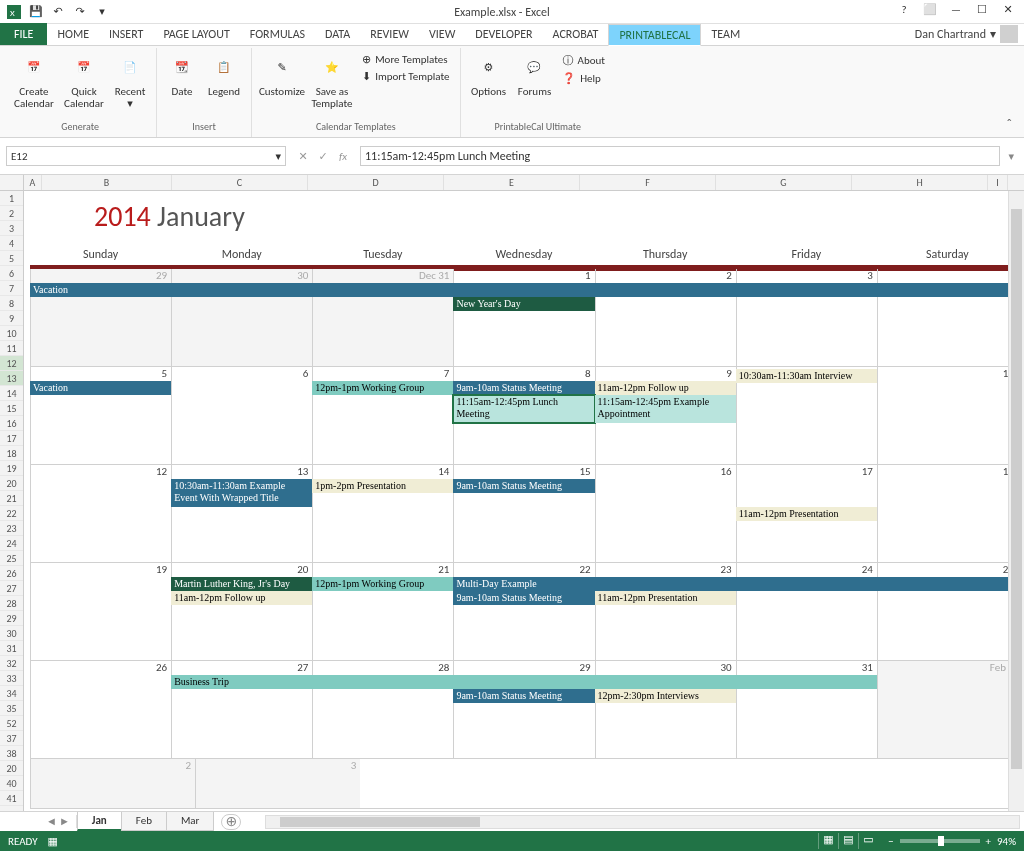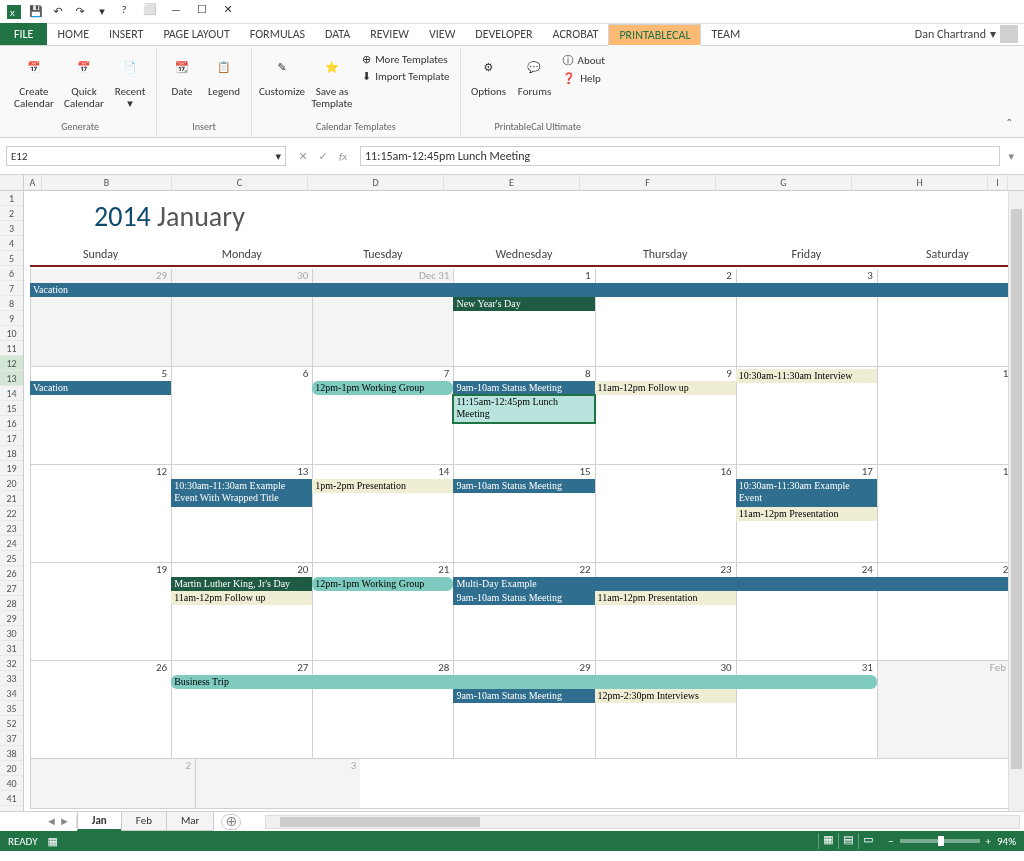--- a/index.html
+++ b/index.html
@@ -10,21 +10,21 @@
 .titlebar .qat { display: flex; gap: 2px; align-items: center; }
 .titlebar .qat .btn { width: 20px; height: 20px; display: flex; align-items: center; justify-content: center; }
 .titlebar .title { flex: 1; text-align: center; font-size: 12px; color: #444; }
 .titlebar .wincontrols { display: flex; gap: 2px; }
 .titlebar .wincontrols .btn { width: 24px; height: 18px; text-align: center; }
 
 
 .ribbon-tabs { height: 22px; display: flex; align-items: flex-end; padding-left: 0; background: #fff; border-bottom: 1px solid #d4d4d4; }
 .file-tab { background: #217346; color: #fff; padding: 4px 14px; font-size: 12px; height: 22px; display: flex; align-items: center; }
 .tab { padding: 4px 10px; font-size: 12px; color: #444; height: 22px; display: flex; align-items: center; }
-.tab.active { border: 1px solid #d4d4d4; border-bottom: 1px solid #fff; color: #217346; background: #fdba74; margin-bottom: -1px; }
+.tab.active { border: 1px solid #d4d4d4; border-bottom: 1px solid #fff; color: #217346; background: #7dd3fc; margin-bottom: -1px; }
 .ribbon-tabs .spacer { flex: 1; }
 .user { padding: 2px 6px; font-size: 12px; color: #444; display: flex; align-items: center; gap: 4px; }
 .user .avatar { width: 18px; height: 18px; background: #d0d0d0; }
 
 
 .ribbon { height: 92px; background: #f9f9f9; border-bottom: 1px solid #d4d4d4; display: flex; padding: 2px 4px 0; }
 .group { border-right: 1px solid #e0e0e0; padding: 2px 6px; display: flex; flex-direction: column; }
 .group .buttons { display: flex; gap: 2px; flex: 1; }
 .group .label { text-align: center; font-size: 10px; color: #666; padding: 2px 0; }
 .bigbtn { width: 48px; display: flex; flex-direction: column; align-items: center; justify-content: flex-start; padding-top: 2px; text-align: center; font-size: 11px; line-height: 12px; }
@@ -46,40 +46,40 @@
 .ch { border-right: 1px solid #e0e0e0; text-align: center; line-height: 16px; }
 
 
 .gridarea { display: flex; height: 620px; position: relative; }
 .rowheads { width: 24px; background: #f3f3f3; border-right: 1px solid #ccc; font-size: 10px; color: #555; }
 .rowheads div { height: 15px; border-bottom: 1px solid #e8e8e8; text-align: center; line-height: 15px; }
 .rowheads div.sel { background: #d3e5d3; }
 .sheet { flex: 1; position: relative; background: #fff; }
 
 .cal-title { position: absolute; top: 8px; left: 70px; font-size: 28px; font-weight: 300; color: #555; }
-.cal-title .year { color: #0c4a6e; }
+.cal-title .year { color: #b91c1c; }
 
 .daynames { position: absolute; top: 52px; left: 6px; right: 6px; display: flex; }
-.dayname { flex: 1; text-align: center; font-size: 12px; color: #444; padding: 4px 0; border-bottom: 2px solid #7f1d1d; }
+.dayname { flex: 1; text-align: center; font-size: 12px; color: #444; padding: 4px 0; border-bottom: 6px solid #7f1d1d; }
 
 .weeks { position: absolute; top: 78px; left: 6px; right: 6px; }
 .week { display: flex; height: 98px; border-bottom: 1px solid #d0d0d0; position: relative; }
 .daycell { flex: 1; border-left: 1px solid #d0d0d0; position: relative; overflow: visible; }
 .daycell:first-child { border-left: 1px solid #d0d0d0; }
 .week .daycell:last-child { border-right: 1px solid #d0d0d0; }
 .daynum { position: absolute; top: 0; right: 4px; font-size: 11px; color: #444; }
 .daynum.gray { color: #aaa; }
 .notmonth { background: #f4f4f4; }
 
 .ev { position: absolute; left: 0; right: 0; height: 14px; font-size: 10px; padding: 1px 3px; overflow: hidden; white-space: nowrap; text-overflow: ellipsis; }
 .ev.sp { right: auto; font-family: Liberation Serif, serif; }
 .ev.h2 { height: 28px; white-space: normal; line-height: 12px; }
 .c-dblue { background: #2f6e8e; color: #fff; }
 .c-green { background: #1e5b42; color: #fff; }
-.c-teal  { background: #7fcbc0; color: #000; border-radius: 6px; }
+.c-teal  { background: #7fcbc0; color: #000; }
 .c-ltteal{ background: #b9e4dd; color: #000; }
 .c-cream { background: #f0edd5; color: #000; }
 .selcell { outline: 2px solid #217346; outline-offset: -1px; }
 
 .notesrow { display: flex; height: 50px; border-bottom: 1px solid #d0d0d0; }
 .notesrow .daycell { border-left: 1px solid #d0d0d0; }
 .noteslabel { position: absolute; top: 2px; left: 4px; font-size: 11px; color: #666; }
 
 .vscroll { position: absolute; right: 0; top: 0; bottom: 0; width: 16px; background: #f0f0f0; border-left: 1px solid #ddd; }
 .vscroll .thumb { position: absolute; left: 2px; right: 2px; top: 18px; height: 560px; background: #cdcdcd; }
@@ -113,20 +113,21 @@
         <svg width="14" height="14">
           <rect width="14" height="14" fill="#217346"></rect>
           <text x="3" y="11" fill="#fff" font-size="9">X</text>
         </svg>
       </div>
     <div class="btn">💾</div>
     <div class="btn">↶</div>
     <div class="btn">↷</div>
     <div class="btn">▾</div>
   </div>
+  <div class="title">Example.xlsx - Excel</div>
   <div class="wincontrols">
     <div class="btn">?</div>
     <div class="btn">⬜</div>
     <div class="btn">—</div>
     <div class="btn">☐</div>
     <div class="btn">✕</div>
   </div>
 </div>
 
 <div class="ribbon-tabs">
@@ -360,20 +361,21 @@
           </div>
           <div class="daycell">
             <div class="daynum">11</div>
           </div>
           <div class="ev sp c-dblue" style="left: 0%; width: 14.2857%; top: 14px;">Vacation</div>
           <div class="ev sp c-teal" style="left: 28.5714%; width: 14.2857%; top: 14px;">12pm-1pm Working Group</div>
           <div class="ev sp c-dblue" style="left: 42.8571%; width: 14.2857%; top: 14px;">9am-10am Status Meeting</div>
           <div class="ev sp c-cream" style="left: 57.1429%; width: 14.2857%; top: 14px;">11am-12pm Follow up</div>
           <div class="ev sp c-cream" style="left: 71.4286%; width: 14.2857%; top: 2px;">10:30am-11:30am Interview</div>
           <div class="ev sp c-ltteal h2 selcell" style="left: 42.8571%; width: 14.2857%; top: 28px;">11:15am-12:45pm Lunch Meeting</div>
+          <div class="ev sp c-ltteal h2" style="left: 57.1429%; width: 14.2857%; top: 28px;">11:15am-12:45pm Example Appointment</div>
         </div>
         <div class="week">
           <div class="daycell">
             <div class="daynum">12</div>
           </div>
           <div class="daycell">
             <div class="daynum">13</div>
           </div>
           <div class="daycell">
             <div class="daynum">14</div>
@@ -386,21 +388,20 @@
           </div>
           <div class="daycell">
             <div class="daynum">17</div>
           </div>
           <div class="daycell">
             <div class="daynum">18</div>
           </div>
           <div class="ev sp c-dblue h2" style="left: 14.2857%; width: 14.2857%; top: 14px;">10:30am-11:30am Example Event With Wrapped Title</div>
           <div class="ev sp c-cream" style="left: 28.5714%; width: 14.2857%; top: 14px;">1pm-2pm Presentation</div>
           <div class="ev sp c-dblue" style="left: 42.8571%; width: 14.2857%; top: 14px;">9am-10am Status Meeting</div>
-          <div class="ev sp c-dblue h2" style="left: 71.4286%; width: 14.2857%; top: 14px;">10:30am-11:30am Example Event</div>
           <div class="ev sp c-cream" style="left: 71.4286%; width: 14.2857%; top: 42px;">11am-12pm Presentation</div>
         </div>
         <div class="week">
           <div class="daycell">
             <div class="daynum">19</div>
           </div>
           <div class="daycell">
             <div class="daynum">20</div>
           </div>
           <div class="daycell">

